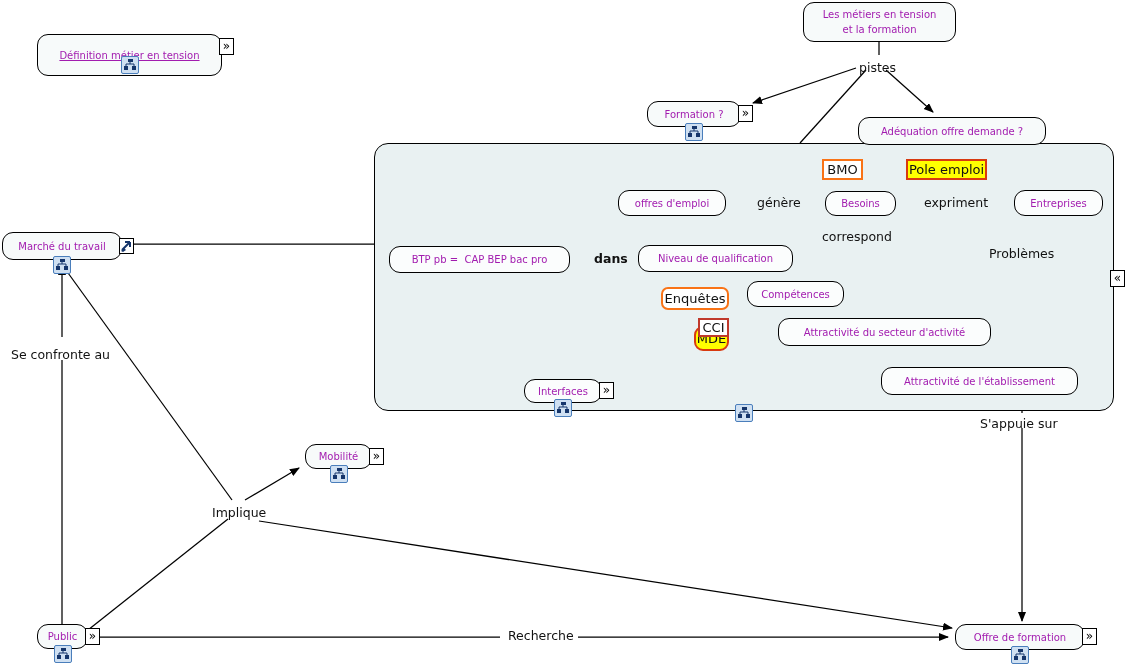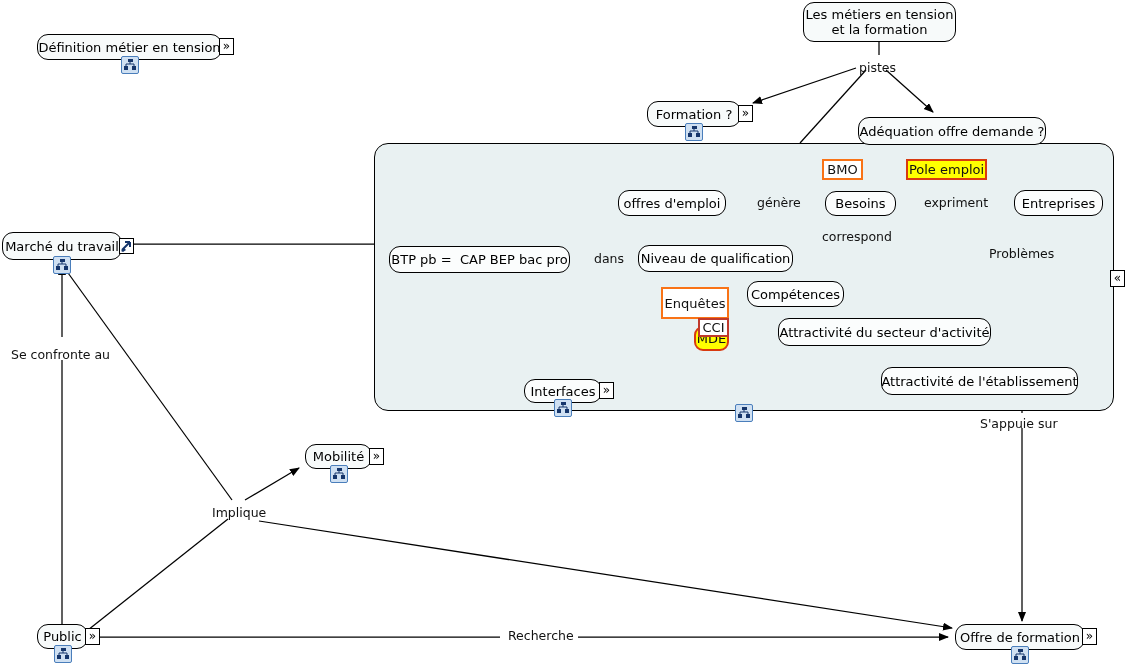--- a/index.html
+++ b/index.html
@@ -34,22 +34,22 @@
     box-sizing: border-box;
   }
 
   
   .node {
     position: absolute;
     box-sizing: border-box;
     border: 1px solid #000000;
     border-radius: 11px;
     background: #eaf2f3;
-    color: #000000;
-    font-size: 13px;
+    color: #a21caf;
+    font-size: 10px;
     line-height: 15px;
     text-align: center;
     display: flex;
     align-items: center;
     justify-content: center;
     padding: 3px 9px;
     white-space: pre;
   }
   .node.inner {
     background: #fbfdfd;
@@ -201,21 +201,21 @@
       <rect x="6" y="2" width="5" height="3" fill="#15356b"></rect>
       <rect x="2" y="9" width="4" height="4" fill="#15356b"></rect>
       <rect x="10" y="9" width="4" height="4" fill="#15356b"></rect>
       <path d="M8,5 L8,7 M4,7 L12,7 M4,7 L4,9 M12,7 L12,9" stroke="#15356b" stroke-width="1" fill="none"></path>
     </svg>
   </div>
 
   <div id="node-layer">
       <div class="node plain" style="left: 803px; top: 2px; width: 153px; height: 40px;"><span>Les métiers en tension
 et la formation</span></div>
-      <div class="node plain" style="left: 37px; top: 34px; width: 185px; height: 26px;"><span>Définition métier en tension</span></div>
+      <div class="node plain" style="left: 37px; top: 34px; width: 185px; height: 42px; text-decoration: underline;"><span>Définition métier en tension</span></div>
       <div class="chev-box" style="left: 219px; top: 38px;">»</div>
       <div class="map-icon" style="left: 121px; top: 56px;">
         <svg width="16" height="16" viewBox="0 0 16 16">
           <rect x="6" y="2" width="5" height="3" fill="#15356b"></rect>
           <rect x="2" y="9" width="4" height="4" fill="#15356b"></rect>
           <rect x="10" y="9" width="4" height="4" fill="#15356b"></rect>
           <path d="M8,5 L8,7 M4,7 L12,7 M4,7 L4,9 M12,7 L12,9" stroke="#15356b" stroke-width="1" fill="none"></path>
         </svg>
       </div>
       <div class="node plain" style="left: 647px; top: 101px; width: 94px; height: 26px;"><span>Formation ?</span></div>
@@ -290,31 +290,31 @@
           <rect x="2" y="9" width="4" height="4" fill="#15356b"></rect>
           <rect x="10" y="9" width="4" height="4" fill="#15356b"></rect>
           <path d="M8,5 L8,7 M4,7 L12,7 M4,7 L4,9 M12,7 L12,9" stroke="#15356b" stroke-width="1" fill="none"></path>
         </svg>
       </div>
     </div>
 
   <div id="tag-layer">
       <div class="tag" style="left: 822px; top: 159px; width: 41px; height: 21px;"><span>BMO</span></div>
       <div class="tag yellow" style="left: 872px; top: 159px; width: 81px; height: 21px;"><span>Pole emploi</span></div>
-      <div class="tag" style="left: 661px; top: 287px; width: 68px; height: 32px;"><span>Enquêtes</span></div>
+      <div class="tag" style="left: 661px; top: 287px; width: 68px; height: 23px; border-radius: 7px;"><span>Enquêtes</span></div>
       <div class="tag yellow" style="left: 660px; top: 326px; width: 35px; height: 25px; border-radius: 9px;"><span>MDE</span></div>
       <div class="tag red-outline" style="left: 698px; top: 318px; width: 31px; height: 19px;"><span>CCI</span></div>
     </div>
 
   <div id="label-layer">
       <div class="edge-label" style="left: 859px; top: 61px;">pistes</div>
       <div class="edge-label" style="left: 757px; top: 196px;">génère</div>
       <div class="edge-label" style="left: 924px; top: 196px;">expriment</div>
       <div class="edge-label" style="left: 822px; top: 230px;">correspond</div>
-      <div class="edge-label" style="left: 594px; top: 252px;">dans</div>
+      <div class="edge-label" style="left: 594px; top: 252px; font-weight: bold;">dans</div>
       <div class="edge-label" style="left: 989px; top: 247px;">Problèmes</div>
       <div class="edge-label" style="left: 11px; top: 348px;">Se confronte au</div>
       <div class="edge-label" style="left: 980px; top: 417px;">S'appuie sur</div>
       <div class="edge-label" style="left: 212px; top: 506px;">Implique</div>
       <div class="edge-label" style="left: 508px; top: 629px;">Recherche</div>
     </div>
 
 </div>
 
 </body></html>

